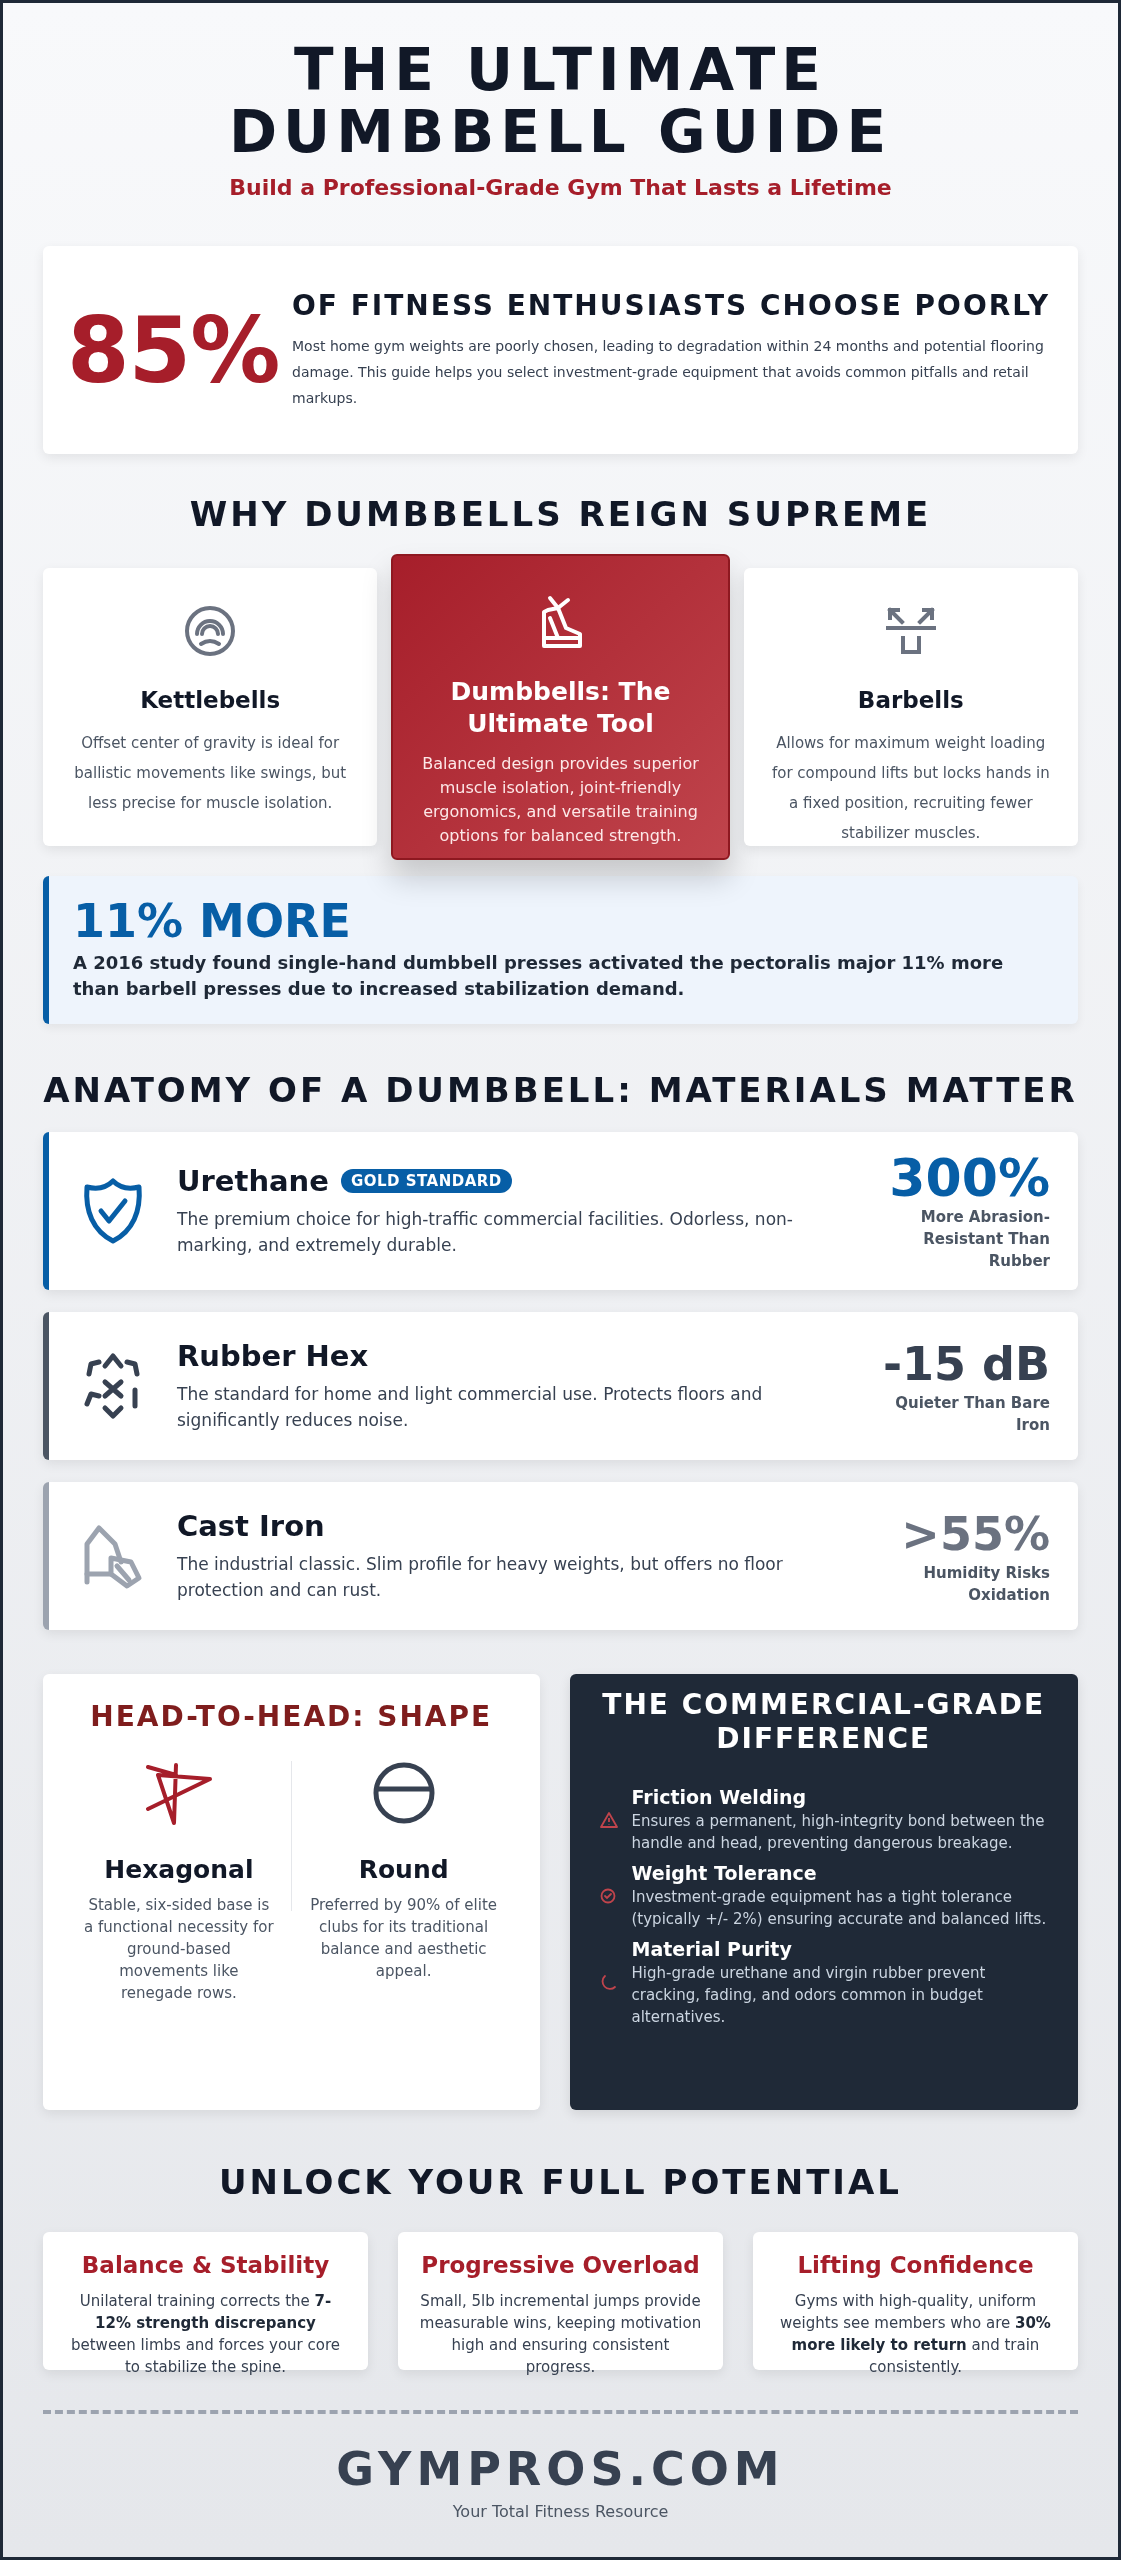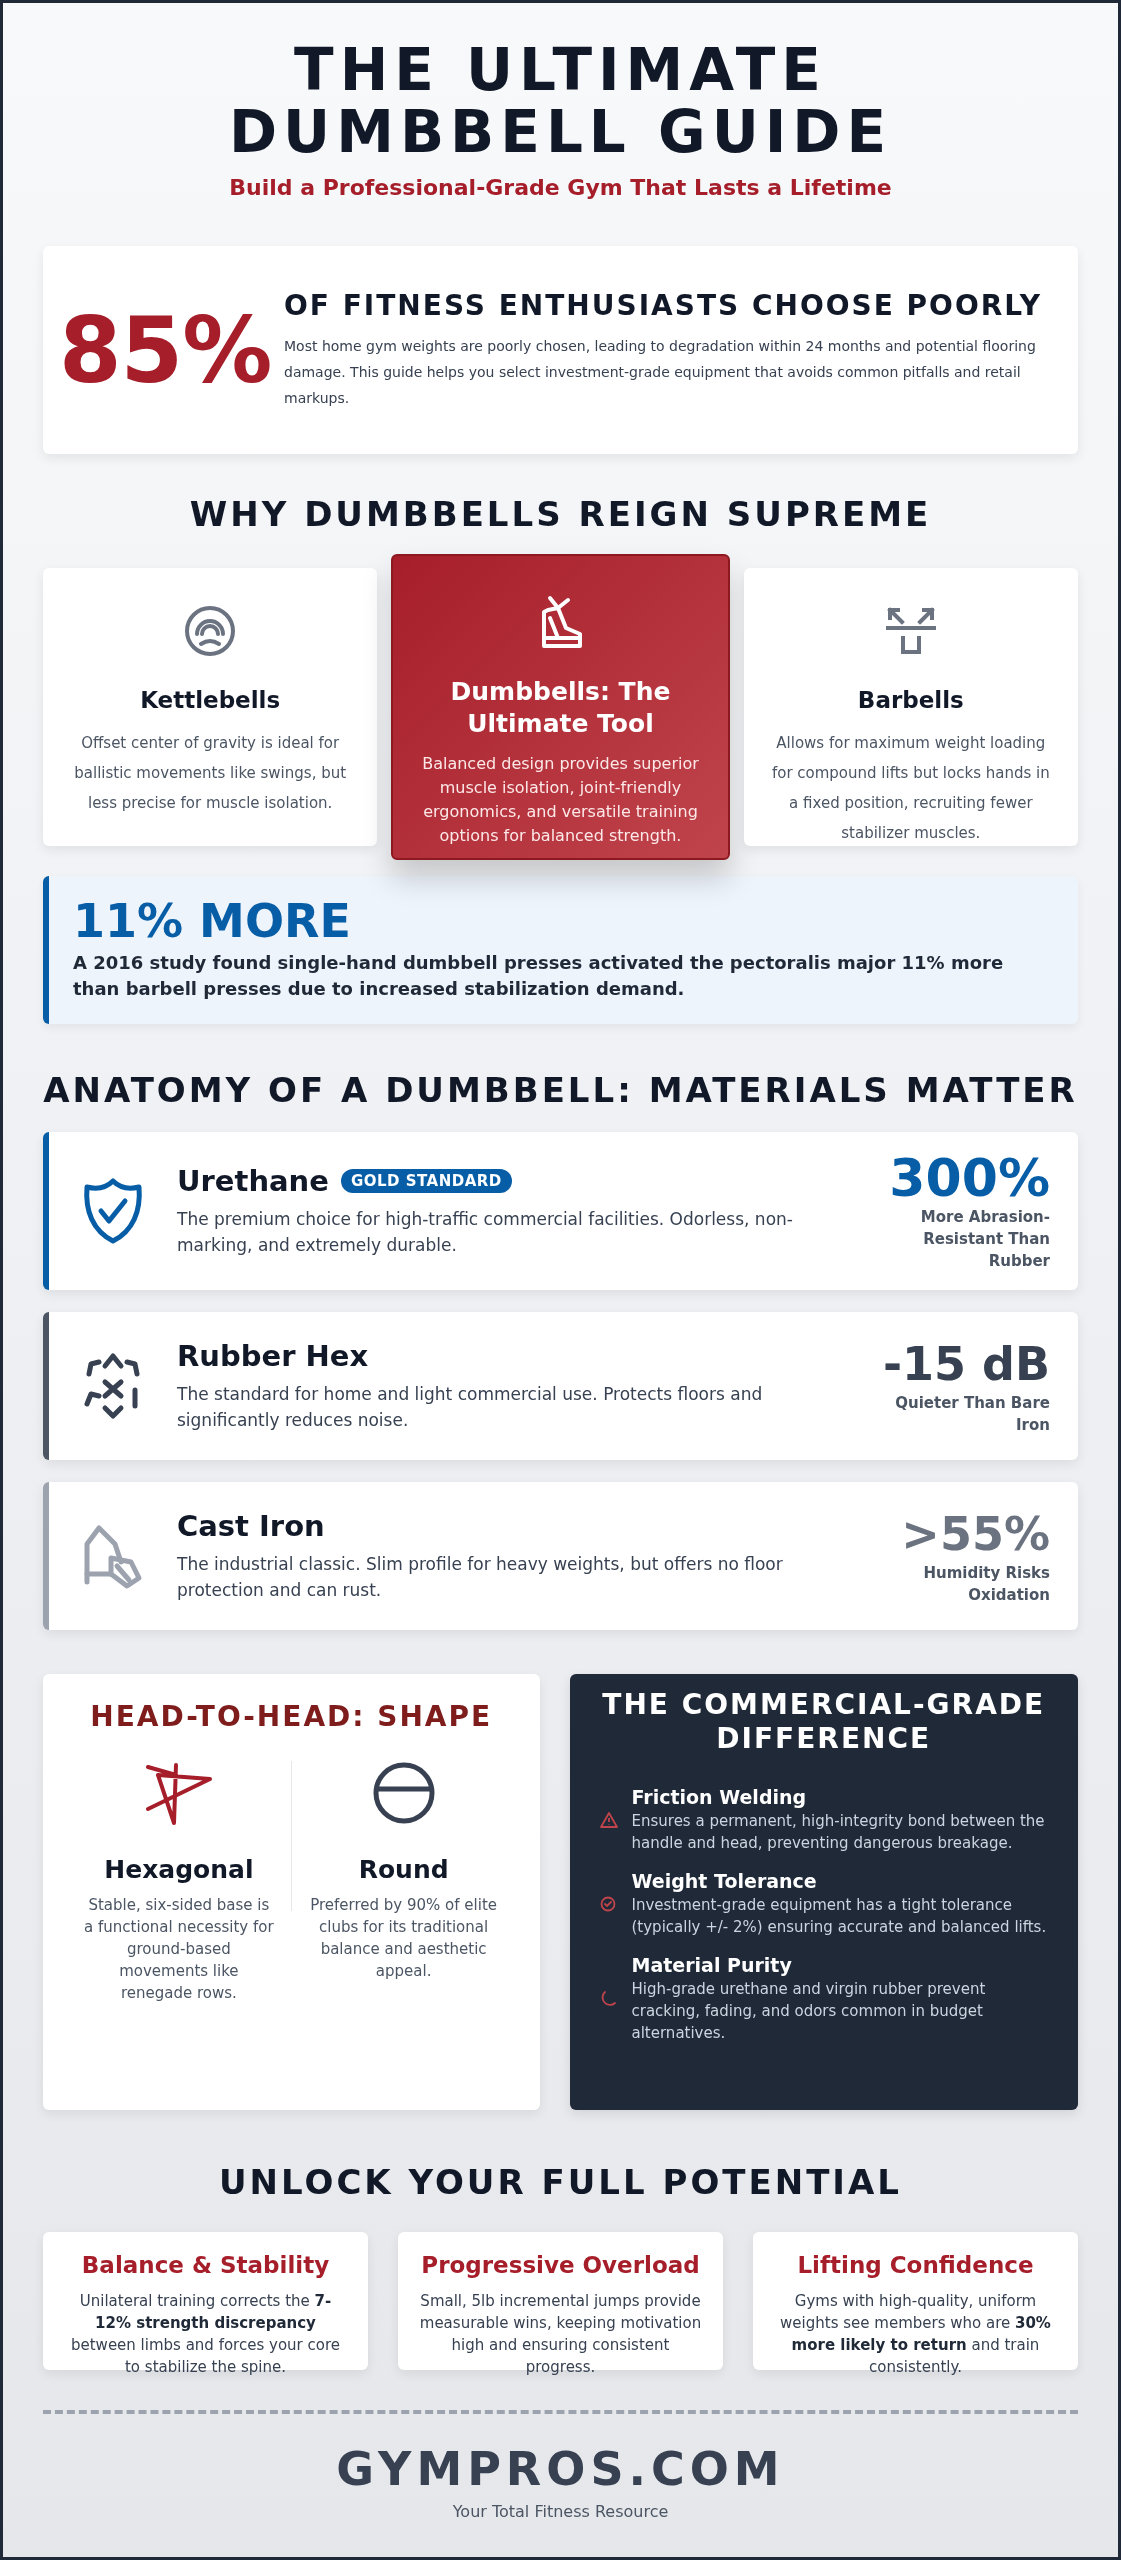--- a/index.html
+++ b/index.html
@@ -36,21 +36,21 @@
   }
   .card {
     background: #fff;
     border-radius: 6px;
     box-shadow: 0 4px 12px rgba(0,0,0,0.08);
   }
   .stat-card {
     margin-top: 46px;
     display: flex;
     align-items: center;
-    padding: 28px 16px;
+    padding: 28px 24px;
     height: 208px;
   }
   .stat-card .big {
     font-size: 90px;
     font-weight: 800;
     color: #a61e2a;
     width: 225px;
     flex-shrink: 0;
     letter-spacing: -1px;
   }
@@ -146,21 +146,21 @@
   .shape { flex: 1; text-align: center; padding: 0 16px; }
   .shape .s-icon { height: 70px; display: flex; justify-content: center; }
   .shape h4 { margin-top: 24px; font-size: 25px; font-weight: 700; color: #111827; }
   .shape p { margin-top: 10px; font-size: 15px; line-height: 22px; color: #4b5563; }
   .divider-v { width: 1px; background: #e5e7eb; height: 150px; margin-top: 0; }
   .commercial {
     flex: 1; background: #1f2937; border-radius: 6px; padding: 14px 30px; height: 436px;
     box-shadow: 0 4px 12px rgba(0,0,0,0.1);
   }
   .commercial h3 { text-align: center; color: #fff; font-size: 28px; font-weight: 800; letter-spacing: 2px; line-height: 34px; }
-  .c-item { display: flex; align-items: center; margin-top: 16px; }
+  .c-item { display: flex; align-items: center; margin-top: 8px; }
   .c-item:first-of-type { margin-top: 30px; }
   .c-item .c-icon { width: 32px; flex-shrink: 0; display: flex; justify-content: flex-start; }
   .c-item h5 { font-size: 19px; color: #fff; font-weight: 700; }
   .c-item p { font-size: 15px; color: #cbd5e1; line-height: 22px; margin-top: 2px; }
   .unlock-title { margin-top: 52px; }
   .benefits { margin-top: 30px; display: flex; gap: 30px; }
   .benefit { flex: 1; text-align: center; padding: 20px 20px; height: 138px; }
   .benefit h4 { font-size: 23px; font-weight: 700; color: #a61e2a; }
   .benefit p { margin-top: 12px; font-size: 15px; line-height: 22px; color: #374151; }
   .benefit p b { color: #1f2937; }

